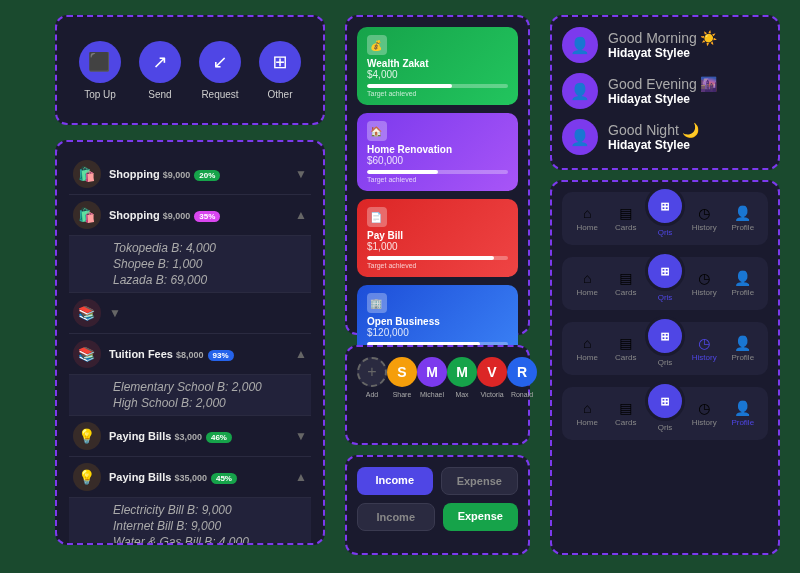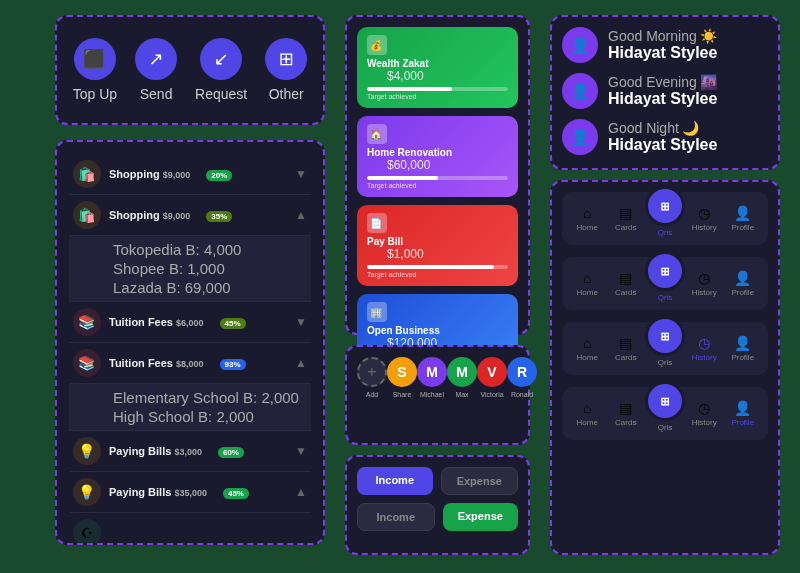--- a/index.html
+++ b/index.html
@@ -64,21 +64,21 @@
       border-radius: 50%;
       background: #4f46e5;
       display: flex;
       align-items: center;
       justify-content: center;
       font-size: 18px;
       color: white;
     }
 
     .qa-label {
-      font-size: 14px;
+      font-size: 10px;
       color: #ccc;
     }
 
     
     .panel-budgetlist {
       left: 55px;
       top: 140px;
       width: 270px;
       height: 405px;
       overflow: hidden;
@@ -116,42 +116,43 @@
     .budget-amount {
       font-size: 9px;
       color: #aaa;
     }
 
     .budget-badge {
       font-size: 8px;
       padding: 1px 5px;
       border-radius: 8px;
       font-weight: bold;
-      margin-left: 16px;
+      margin-left: 4px;
     }
 
     .badge-green { background: #16a34a; color: white; }
-    .badge-red { background: #4d7c0f; color: white; }
+    .badge-red { background: #d946ef; color: white; }
     .badge-blue { background: #2563eb; color: white; }
 
     .budget-chevron {
       color: #666;
       font-size: 12px;
     }
 
     .budget-expanded {
       background: #22223a;
       padding: 4px 8px 4px 44px;
       border-bottom: 1px solid #2a2a40;
     }
 
     .budget-sub-item {
-      font-size: 15px;
+      font-size: 12px;
       color: #aaa;
       padding: 1px 0;
+      font-style: italic;
     }
 
     
     .panel-savings {
       left: 345px;
       top: 15px;
       width: 185px;
       height: 320px;
       display: flex;
       flex-direction: column;
@@ -184,23 +185,22 @@
       margin-bottom: 3px;
     }
 
     .card-title {
       font-size: 10px;
       font-weight: bold;
       color: white;
     }
 
     .card-amount {
-      font-size: 12px;
+      font-size: 10px;
       color: rgba(255,255,255,0.85);
-      margin-left: 20px;
     }
 
     .card-progress-bar {
       height: 4px;
       background: rgba(255,255,255,0.3);
       border-radius: 2px;
       margin-top: 4px;
       overflow: hidden;
     }
 
@@ -374,21 +374,21 @@
       display: flex;
       flex-direction: column;
     }
 
     .greeting-time {
       font-size: 14px;
       color: #aaa;
     }
 
     .greeting-name {
-      font-size: 16px;
+      font-size: 12px;
       font-weight: bold;
       color: white;
     }
 
     
     .panel-navbars {
       left: 550px;
       top: 180px;
       width: 230px;
       height: 375px;
@@ -494,52 +494,54 @@
     <span class="budget-chevron">▲</span>
   </div>
   <div class="budget-expanded">
     <div class="budget-sub-item">Tokopedia B: 4,000</div>
     <div class="budget-sub-item">Shopee B: 1,000</div>
     <div class="budget-sub-item">Lazada B: 69,000</div>
   </div>
 
   <div class="budget-item">
     <div class="budget-icon" style="background:#ef444422;">📚</div>
-    <div class="budget-info">
-      <div class="budget-name">Tuition Fees <span class="budget-amount">$6,000</span><span class="budget-badge badge-red">45%</span></div>
-    </div>
     <span class="budget-chevron">▼</span>
   </div>
 
   <div class="budget-item">
     <div class="budget-icon" style="background:#ef444422;">📚</div>
     <div class="budget-info">
       <div class="budget-name">Tuition Fees <span class="budget-amount">$8,000</span><span class="budget-badge badge-blue">93%</span></div>
     </div>
     <span class="budget-chevron">▲</span>
   </div>
   <div class="budget-expanded">
     <div class="budget-sub-item">Elementary School B: 2,000</div>
     <div class="budget-sub-item">High School B: 2,000</div>
   </div>
 
   <div class="budget-item">
     <div class="budget-icon" style="background:#f59e0b22;">💡</div>
     <div class="budget-info">
-      <div class="budget-name">Paying Bills <span class="budget-amount">$3,000</span><span class="budget-badge badge-green">60%</span></div>
+      <div class="budget-name">Paying Bills <span class="budget-amount">$3,000</span><span class="budget-badge badge-green">46%</span></div>
     </div>
     <span class="budget-chevron">▼</span>
   </div>
 
   <div class="budget-item">
     <div class="budget-icon" style="background:#f59e0b22;">💡</div>
     <div class="budget-info">
       <div class="budget-name">Paying Bills <span class="budget-amount">$35,000</span><span class="budget-badge badge-green">45%</span></div>
     </div>
     <span class="budget-chevron">▲</span>
+  </div>
+  <div class="budget-expanded">
+    <div class="budget-sub-item">Electricity Bill B: 9,000</div>
+    <div class="budget-sub-item">Internet Bill B: 9,000</div>
+    <div class="budget-sub-item">Water &amp; Gas Bill B: 4,000</div>
   </div>
 
   <div class="budget-item">
     <div class="budget-icon" style="background:#16a34a22;">☪</div>
 
   </div>
 
 </div>
 
 <div class="panel panel-savings">

